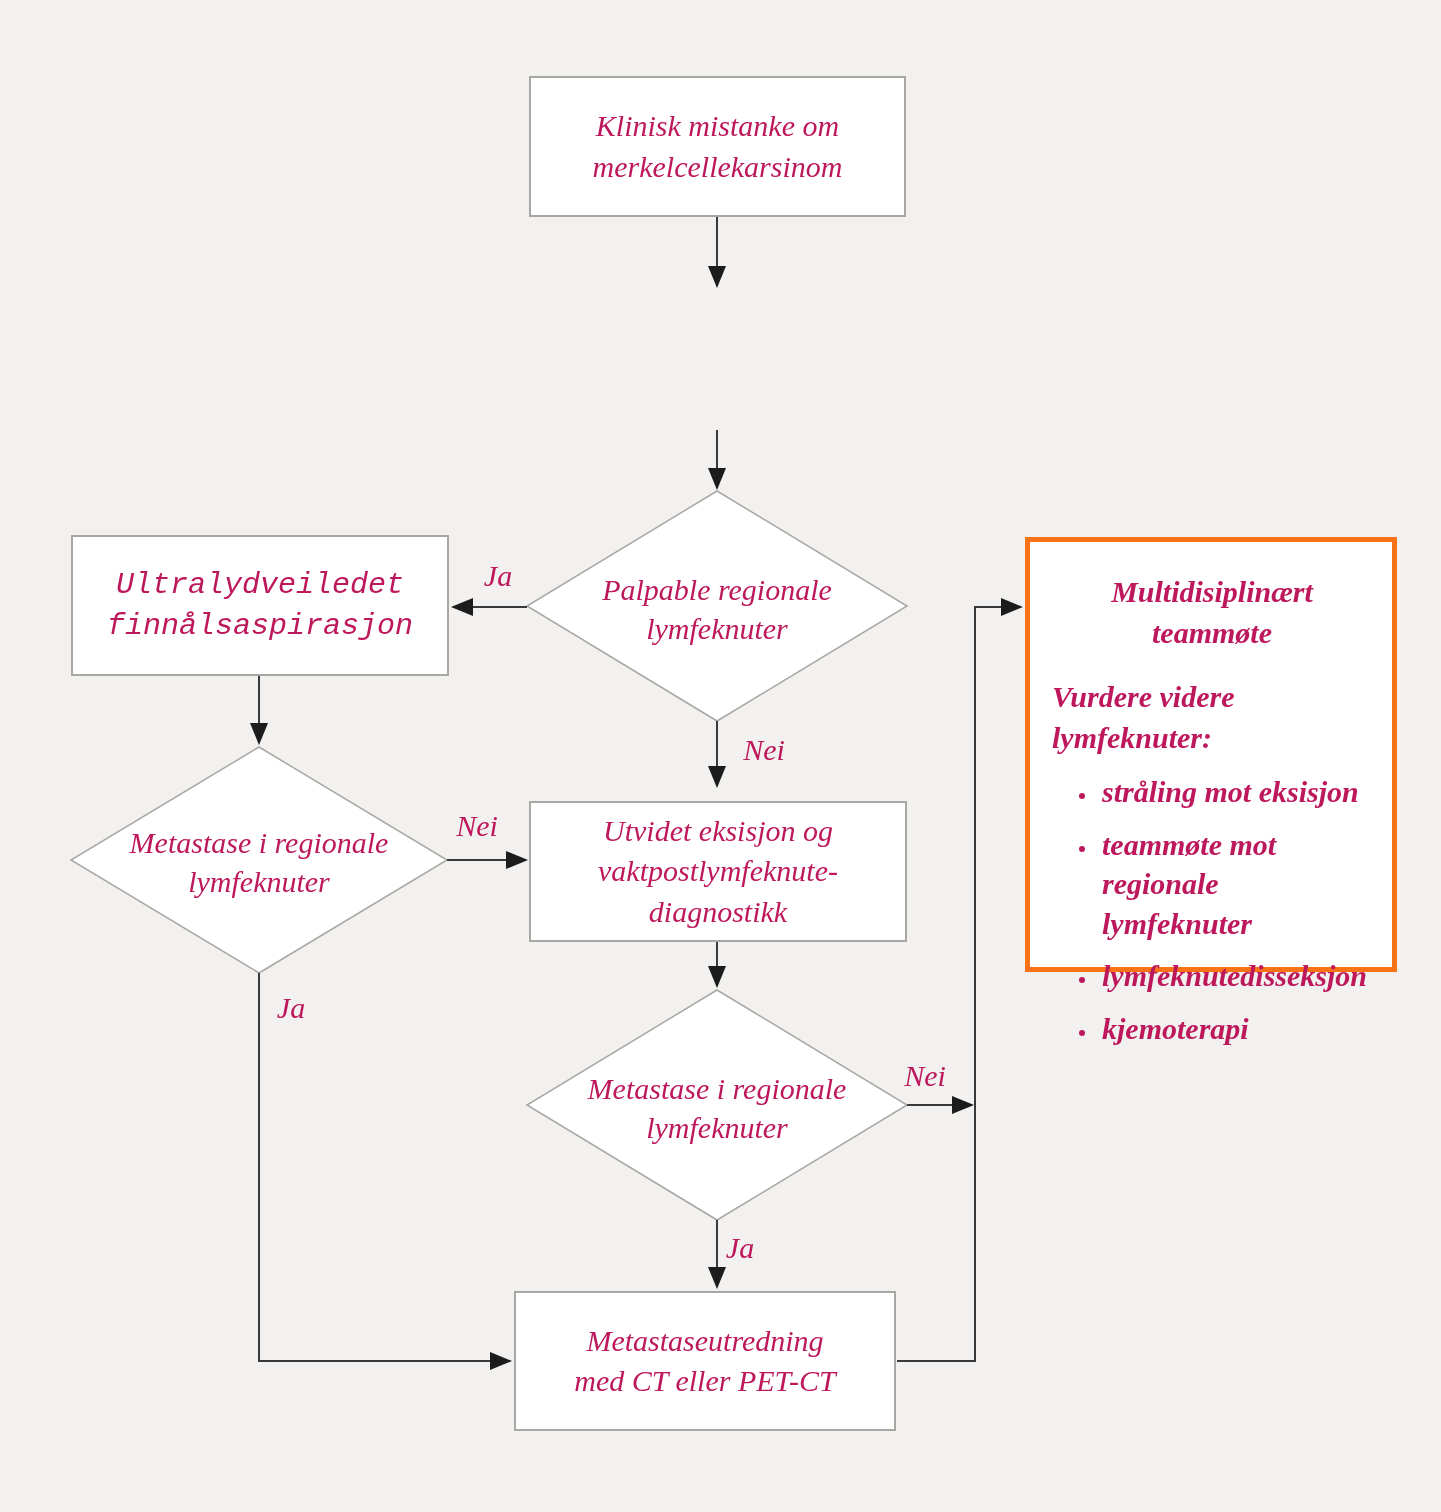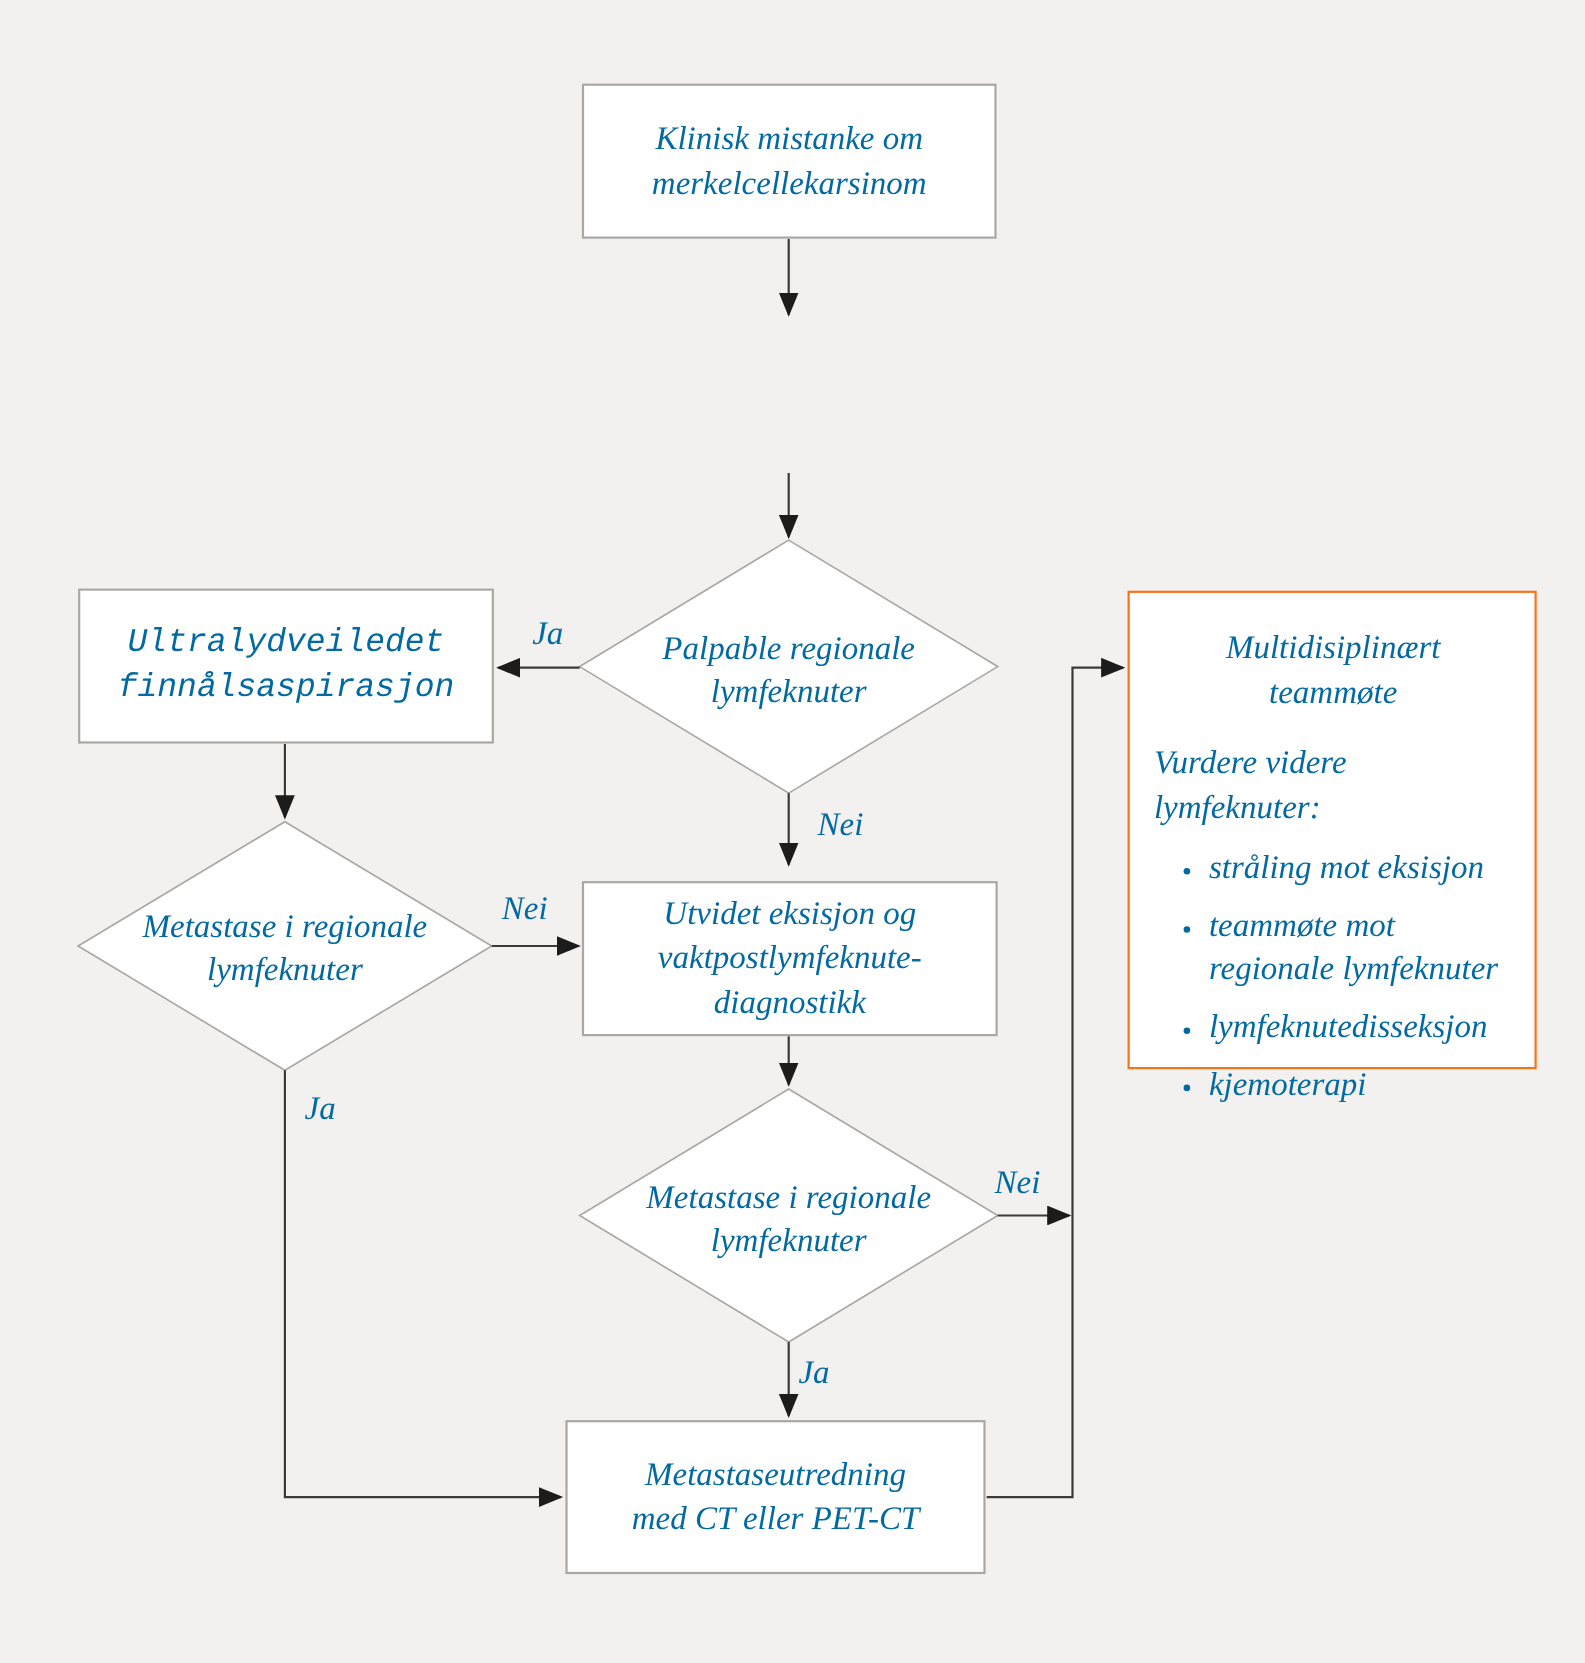--- a/index.html
+++ b/index.html
@@ -3,21 +3,21 @@
 <meta charset="utf-8">
 <style>
   html, body { margin: 0; padding: 0; }
   .canvas {
     position: relative;
     width: 1441px;
     height: 1512px;
     background: #f2f1ef;
     font-family: "Liberation Serif", "DejaVu Serif", serif;
     font-style: italic;
-    color: #0369a1;
+    color: #be185d;
     overflow: hidden;
   }
   svg.layer {
     position: absolute;
     left: 0; top: 0;
     width: 1441px; height: 1512px;
   }
   .node {
     position: absolute;
     background: #ffffff;
@@ -46,24 +46,25 @@
     transform: translate(-50%, -50%);
     font-size: 30px;
     line-height: 1;
     white-space: nowrap;
   }
   .mdt {
     position: absolute;
     left: 1025px; top: 537px;
     width: 372px; height: 435px;
     background: #ffffff;
-    border: 2px solid #f97316;
+    border: 5px solid #f97316;
     box-sizing: border-box;
     padding: 30px 20px 0 22px;
     font-size: 30px;
+    font-weight: bold;
   }
   .mdt-title {
     text-align: center;
     white-space: pre-line;
     line-height: 1.35;
     margin: 0 0 24px 0;
   }
   .mdt-subtitle {
     line-height: 1.35;
     margin: 0 0 14px 0;

